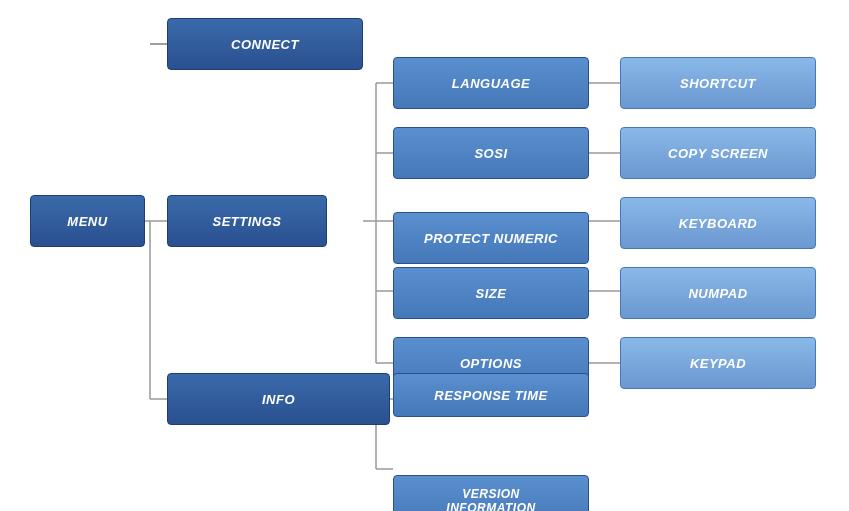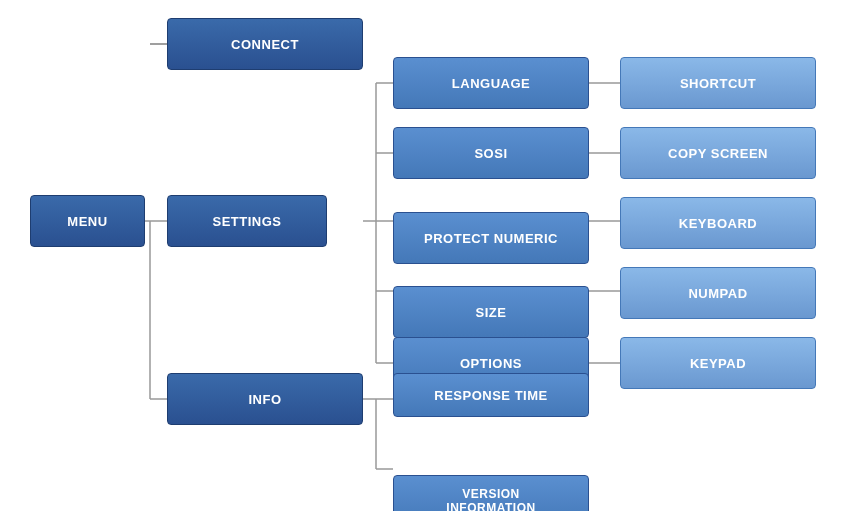--- a/index.html
+++ b/index.html
@@ -23,20 +23,21 @@
       position: absolute;
       display: flex;
       align-items: center;
       justify-content: center;
       text-align: center;
       font-weight: bold;
       font-size: 13px;
       letter-spacing: 0.5px;
       border-radius: 4px;
       color: white;
+      font-style: italic;
     }
 
     .node-dark {
       background: linear-gradient(180deg, #3a6aaa 0%, #2a5090 100%);
       border: 1px solid #1e3d70;
     }
 
     .node-light {
       background: linear-gradient(180deg, #5a8fd0 0%, #4478b8 100%);
       border: 1px solid #2a5090;
@@ -105,37 +106,37 @@
   </div>
 
   <div class="node node-dark" style="left:167px; top:18px; width:196px; height:52px;">
     <span>CONNECT</span>
   </div>
 
   <div class="node node-dark" style="left:167px; top:195px; width:160px; height:52px;">
     <span>SETTINGS</span>
   </div>
 
-  <div class="node node-dark" style="left:167px; top:373px; width:196px; height:52px;">
+  <div class="node node-dark" style="left:167px; top:373px; width:223px; height:52px;">
     <span>INFO</span>
   </div>
 
   <div class="node node-light" style="left:393px; top:57px; width:196px; height:52px;">
     <span>LANGUAGE</span>
   </div>
 
   <div class="node node-light" style="left:393px; top:127px; width:196px; height:52px;">
     <span>SOSI</span>
   </div>
 
   <div class="node node-light" style="left:393px; top:212px; width:196px; height:52px;">
     <span>PROTECT NUMERIC</span>
   </div>
 
-  <div class="node node-light" style="left:393px; top:267px; width:196px; height:52px;margin-top:19px;">
+  <div class="node node-light" style="left:393px; top:267px; width:196px; height:52px;">
     <span>SIZE</span>
   </div>
 
   <div class="node node-light" style="left:393px; top:337px; width:196px; height:52px;">
     <span>OPTIONS</span>
   </div>
 
   <div class="node node-light" style="left:393px; top:373px; width:196px; height:44px;">
     <span>RESPONSE TIME</span>
   </div>

